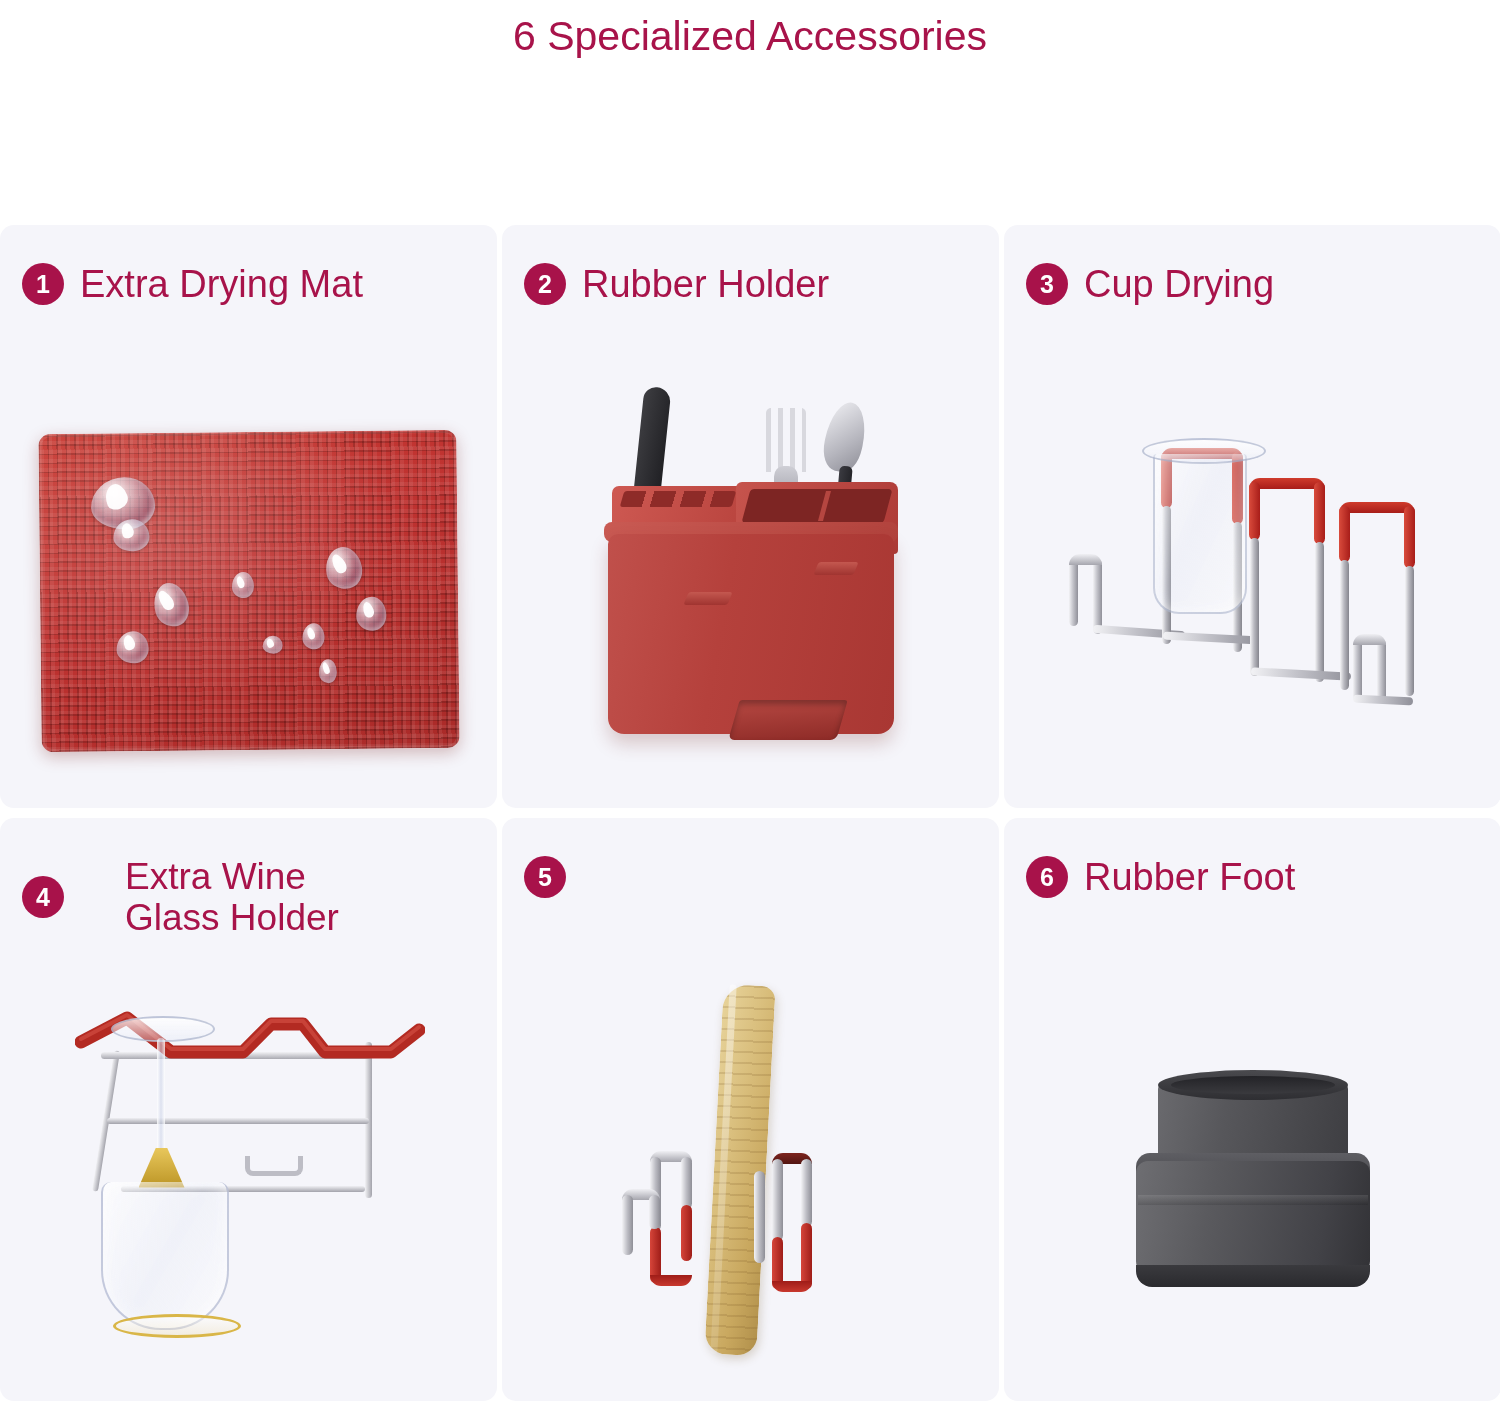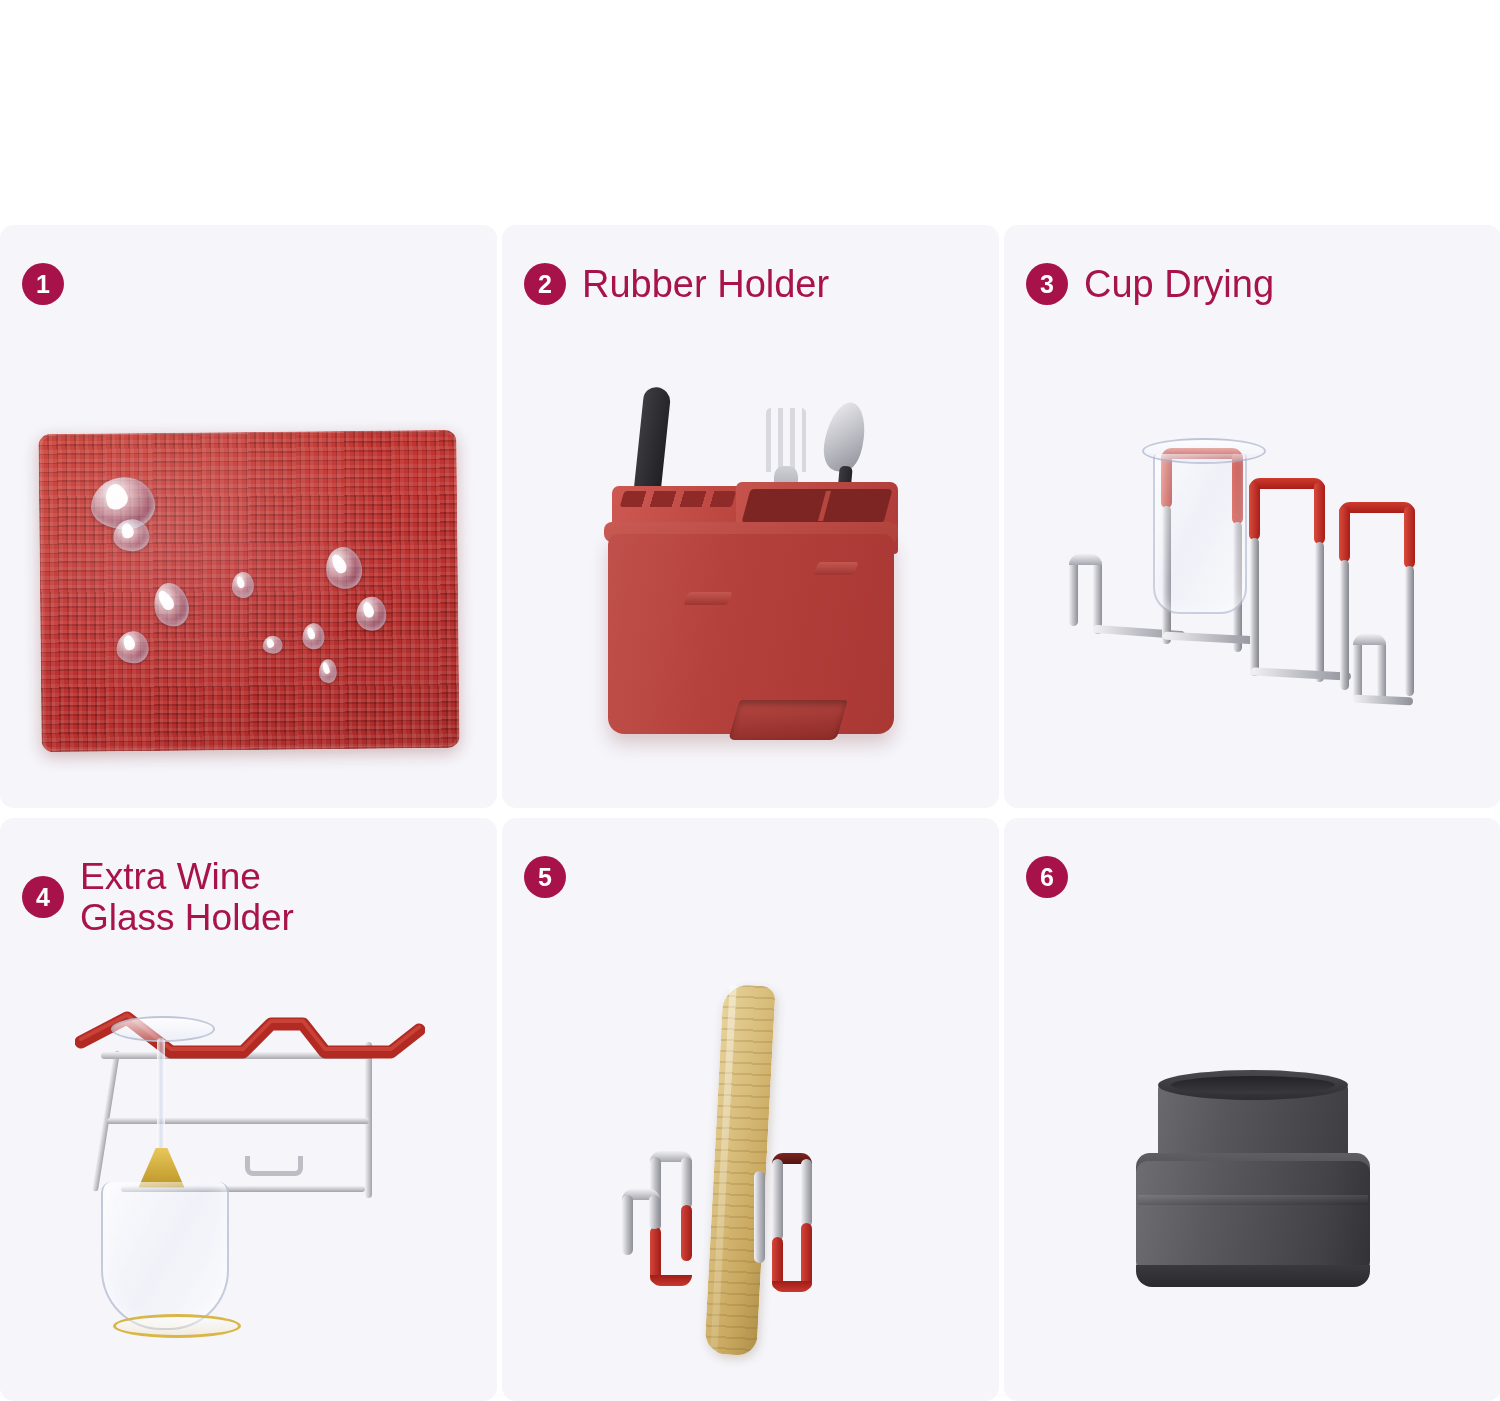--- a/index.html
+++ b/index.html
@@ -46,21 +46,21 @@
     width:42px; height:42px; border-radius:50%;
     background:#A8124A; color:#fff;
     font-size:25px; font-weight:bold;
     display:flex; align-items:center; justify-content:center;
     line-height:1;
   }
   .card-title {
     font-size:38px; color:#A8134A; line-height:1.12;
     font-weight:normal; white-space:pre-line;
   }
-  .card-title.two-line { font-size:37px; }
+  .card-title.two-line { font-size:37px;margin-left:45px; }
 
   .art { position:absolute; left:0; right:0; bottom:0; top:130px; }
 
   
   .mat-wrap { position:absolute; left:50%; top:52%; transform:translate(-50%,-50%) rotate(-0.6deg); }
   .mat {
     position:relative;
     width:418px; height:318px;
     background:
       repeating-linear-gradient(0deg, rgba(0,0,0,.16) 0 1.5px, rgba(255,255,255,.07) 1.5px 5px, rgba(0,0,0,0) 5px 9px),
@@ -354,27 +354,29 @@
     background:linear-gradient(180deg,#3A3A3E,#2A2A2E);
     border-radius:0 0 16px 16px;
   }
 </style>
 </head>
 <body>
 
 <div class="page">
 
   <div class="header">
+    <div class="subtitle">6 Specialized Accessories</div>
   </div>
 
   <div class="grid">
 
     <div class="card">
       <div class="card-head">
         <div class="badge">1</div>
+        <div class="card-title">Extra Drying Mat</div>
       </div>
       <div class="art">
         <div class="mat-wrap">
           <div class="mat">
             <div class="drop" style="left:52px;  top:44px;  width:64px; height:52px;">
                 <i></i>
               </div>
             <div class="drop" style="left:74px;  top:86px;  width:36px; height:32px;">
                 <i></i>
               </div>
@@ -548,20 +550,21 @@
           <div class="clip-arc-bot" style="left:186px; top:306px; width:40px;"></div>
 
           <div class="clip sil" style="left:168px; top:196px; height:92px;"></div>
         </div>
       </div>
     </div>
 
     <div class="card">
       <div class="card-head">
         <div class="badge">6</div>
+        <div class="card-title">Rubber Foot</div>
       </div>
       <div class="art">
         <div class="foot">
           <div class="foot-top"></div>
           <div class="foot-rim"></div>
           <div class="foot-shoulder"></div>
           <div class="foot-base"></div>
           <div class="foot-band"></div>
           <div class="foot-bottom"></div>
         </div>

